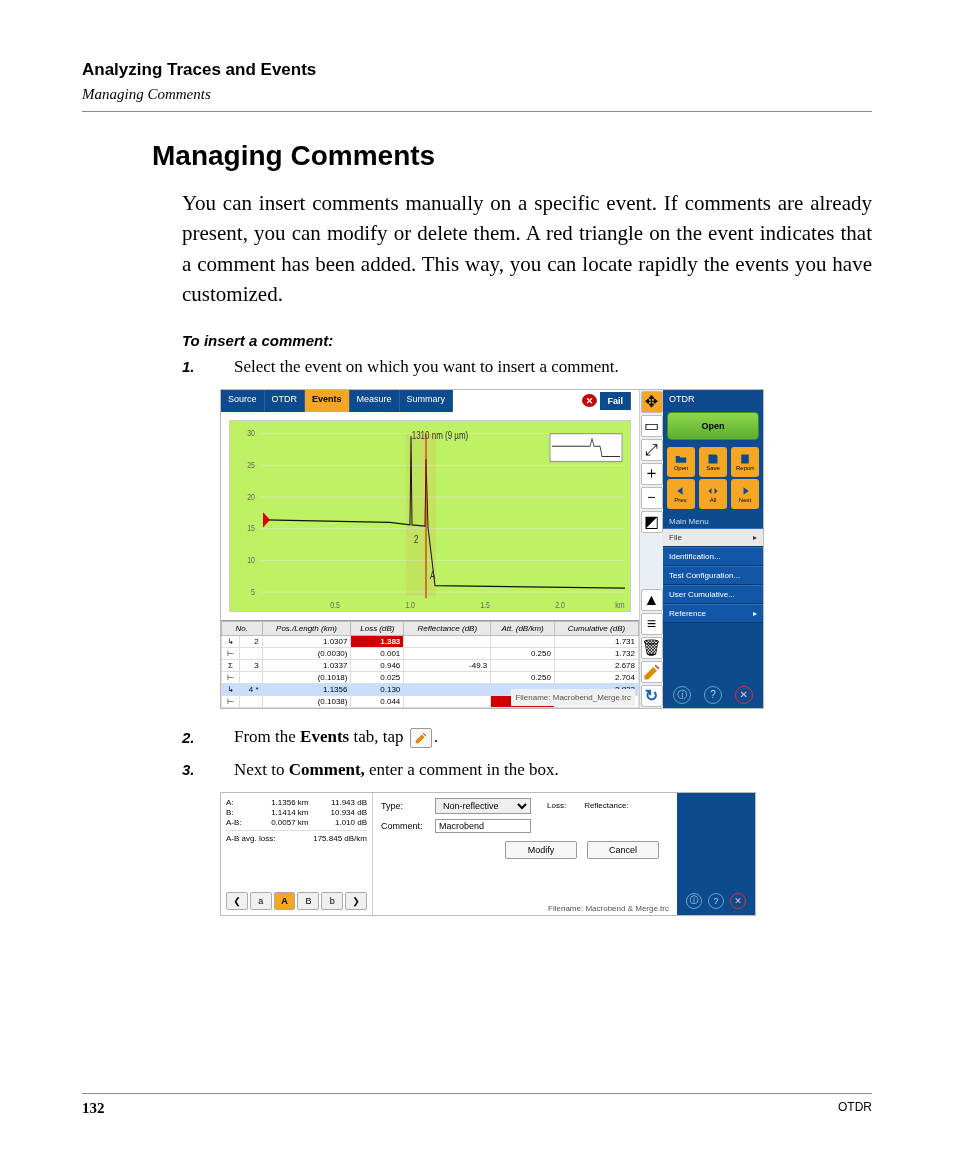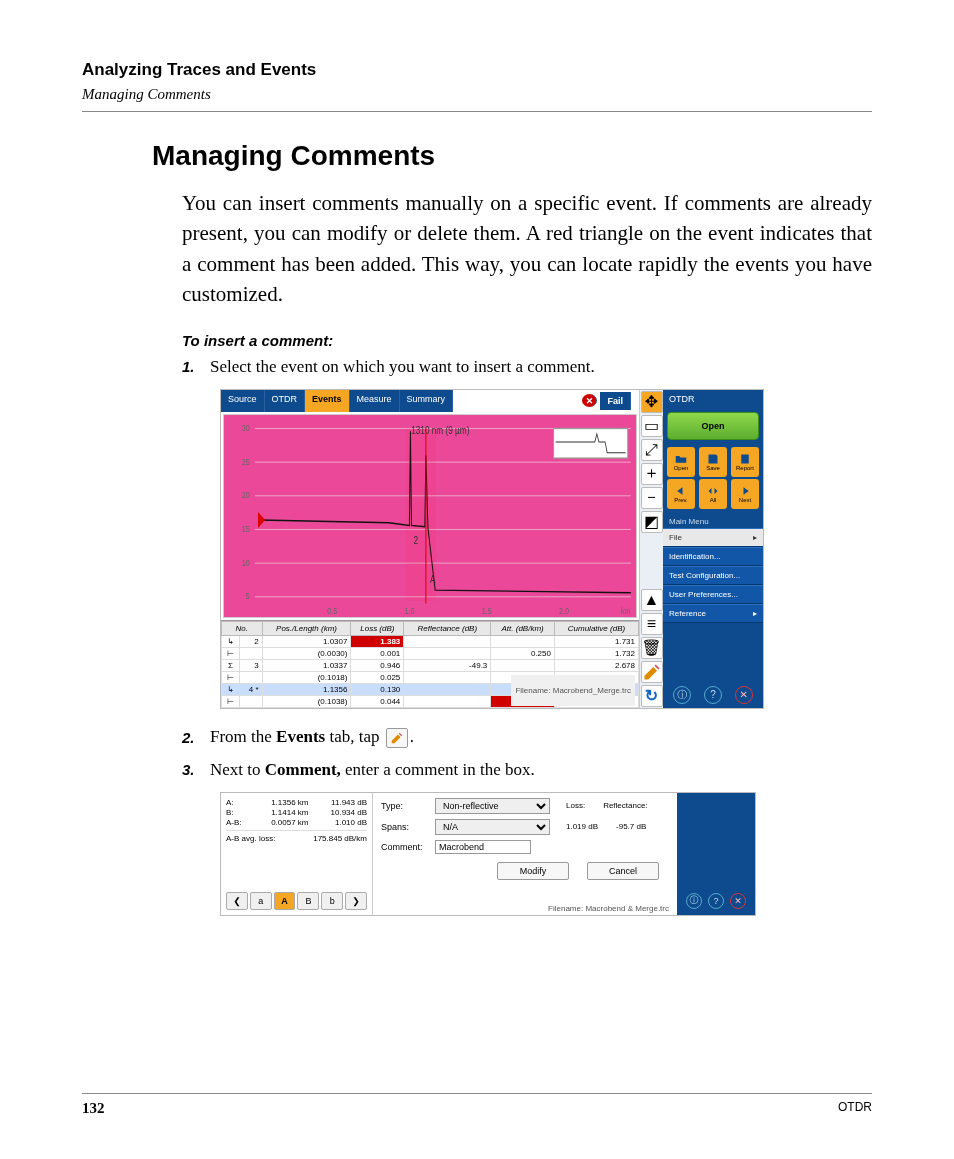--- a/index.html
+++ b/index.html
@@ -14,40 +14,40 @@
     padding: 60px 82px 40px 82px;
   }
   .chapter-title { font-family: Verdana, Arial, sans-serif; font-weight: bold; font-size: 17px; margin: 0 0 6px 0; }
   .section-name { font-style: italic; font-size: 15px; margin: 0 0 8px 0; font-family: Georgia, serif; }
   .rule { border: none; border-top: 1.5px solid #888; margin: 0 0 28px 0; }
   .main-heading { font-family: Verdana, Arial, sans-serif; font-weight: bold; font-size: 28px; margin: 0 0 16px 70px; }
   .intro { font-size: 21px; line-height: 1.45; margin: 0 0 22px 100px; text-align: justify; }
   .procedure-title { font-family: Verdana, Arial, sans-serif; font-weight: bold; font-style: italic; font-size: 15px; margin: 0 0 8px 100px; }
   .step { font-size: 17px; margin: 0 0 12px 100px; display: flex; align-items: center; }
   .step-num { font-family: Verdana, Arial, sans-serif; font-weight: bold; font-style: italic; font-size: 15px; min-width: 28px; }
-  .step-text { flex: 1; }
+  .step-text { flex: 1; margin-left: 24px; }
   .step-text b { font-weight: bold; }
   .inline-icon {
     display: inline-block; width: 22px; height: 20px; border: 1px solid #999; background: #f7f7f7;
     vertical-align: middle; position: relative; border-radius: 2px; margin: 0 2px;
   }
   .inline-icon svg { width: 14px; height: 14px; position: absolute; top: 2px; left: 3px; }
   
   .shot1 {
     width: 544px; height: 320px; margin: 8px 0 18px 138px;
     border: 1px solid #bbb; background: #fff; position: relative; font-family: Arial, sans-serif;
     display: flex; overflow: hidden;
   }
   .shot1-left { flex: 1; display: flex; flex-direction: column; }
   .tabs { display: flex; height: 22px; }
   .tabs span { font-size: 9px; color: #fff; background: #0d4a8e; border-right: 1px solid #2a5fa0; padding: 4px 7px; }
   .tabs span.active { background: #f5a623; color: #000; font-weight: bold; }
   .fail-badge { margin-left: auto; background: #fff; color: #c00; font-weight: bold; font-size: 13px; display: flex; align-items: center; padding: 0 8px; }
   .fail-badge .x { width: 13px; height: 13px; background: #c00; border-radius: 50%; color: #fff; font-size: 9px; display: inline-flex; align-items: center; justify-content: center; margin-right: 3px; }
-  .graph-area { flex: 1; background: #ec4899; border: 1px solid #ccc; margin: 2px; position: relative; }
+  .graph-area { flex: 1; background: #bef264; border: 1px solid #ccc; margin: 8px; position: relative; }
   .graph-svg { width: 100%; height: 100%; }
   .table-area { border-top: 1px solid #999; }
   .etable { width: 100%; border-collapse: collapse; font-size: 8px; }
   .etable th { background: #e8e8e8; border: 1px solid #bbb; padding: 2px; font-weight: normal; font-style: italic; }
   .etable td { border: 1px solid #ddd; padding: 1px 3px; text-align: right; }
   .etable td.icon { text-align: center; width: 18px; }
   .etable tr.sel td { background: #c9deff; }
   .etable td.redc { background: #d10000; color: #fff; font-weight: bold; }
   .shot1-tools { width: 24px; background: #eaeef5; border-left: 1px solid #ccc; display: flex; flex-direction: column; }
   .shot1-tools .tb { width: 22px; height: 22px; margin: 1px auto; border: 1px solid #bbb; border-radius: 2px; background: #fdfdfd; display: flex; align-items: center; justify-content: center; }
@@ -57,43 +57,43 @@
   .side-toolbar { display: flex; flex-wrap: wrap; padding: 3px; gap: 2px; justify-content: space-around; }
   .side-toolbar .sbtn { width: 28px; height: 30px; background: #f5a623; border-radius: 3px; display: flex; flex-direction: column; align-items: center; justify-content: center; font-size: 6px; color: #000; }
   .side-toolbar .sbtn svg { width: 12px; height: 12px; }
   .side-menu { padding: 3px 0; }
   .side-menu-title { background: #0d4a8e; font-size: 8px; padding: 2px 6px; color: #cde; }
   .side-menu .mi { background: #1256a8; border-top: 1px solid #2a6fc0; border-bottom: 1px solid #083a70; padding: 4px 6px; font-size: 8px; display: flex; justify-content: space-between; }
   .side-menu .mi.white { background: #e8e8e8; color: #333; gap: 48px; }
   .side-bottom { margin-top: auto; display: flex; justify-content: space-around; padding: 4px; }
   .side-bottom .rb { width: 18px; height: 18px; border-radius: 50%; border: 1px solid #5ac; display: flex; align-items: center; justify-content: center; color: #bde; font-size: 10px; }
   .side-bottom .rb.red { border-color: #d33; color: #fbb; }
-  .shot1-fn { position: absolute; bottom: 2px; right: 128px; font-size: 8px; color: #555; background: #f0f0f0; padding: 11px 4px; }
+  .shot1-fn { position: absolute; bottom: 2px; right: 128px; font-size: 8px; color: #555; background: #f0f0f0; padding: 4px 4px; }
   
   .shot2 {
     width: 536px; height: 124px; margin: 8px 0 18px 138px;
     border: 1px solid #bbb; background: #fff; position: relative; font-family: Arial, sans-serif;
     display: flex; overflow: hidden;
   }
   .s2-left { width: 152px; border-right: 1px solid #ccc; padding: 5px; font-size: 8px; display: flex; flex-direction: column; }
   .s2-left-grid { display: grid; grid-template-columns: 24px 1fr 1fr; gap: 1px 4px; }
   .s2-left-grid span { white-space: nowrap; }
   .s2-left-grid .r { text-align: right; }
   .s2-left hr { border: none; border-top: 1px solid #ddd; margin: 3px 0; }
   .s2-nav { display: flex; gap: 2px; margin-top: auto; }
   .s2-nav button { width: 22px; height: 18px; border: 1px solid #aaa; background: #f0f0f0; font-size: 9px; border-radius: 2px; }
   .s2-nav button.act { background: #f5a623; font-weight: bold; }
   .s2-mid { flex: 1; padding: 5px 8px; font-size: 9px; }
   .s2-row { display: flex; align-items: center; margin-bottom: 5px; gap: 6px; }
   .s2-row label { width: 48px; }
   .s2-row select, .s2-row input[type=text] { font-size: 9px; border: 1px solid #999; padding: 1px 3px; }
-  .s2-row select { width: 115px; }
+  .s2-row select { width: 96px; }
   .s2-row .meta { margin-left: 10px; display: flex; gap: 18px; font-size: 8px; }
   .s2-row input.comment { width: 96px; }
-  .s2-btns { display: flex; gap: 18px; justify-content: flex-end; margin-top: 8px; padding-right: 10px; }
+  .s2-btns { display: flex; gap: 10px; justify-content: flex-end; margin-top: 8px; padding-right: 10px; }
   .s2-btns button { width: 72px; height: 18px; font-size: 9px; border: 1px solid #999; background: #f7f7f7; border-radius: 2px; }
   .shot2-fn { position: absolute; bottom: 2px; right: 86px; font-size: 8px; color: #555; }
   .s2-side { width: 78px; background: #0d4a8e; display: flex; align-items: flex-end; justify-content: space-around; padding: 6px; }
   .s2-side .rb { width: 16px; height: 16px; border-radius: 50%; border: 1px solid #5ac; display: flex; align-items: center; justify-content: center; color: #bde; font-size: 9px; }
   .s2-side .rb.red { border-color: #d33; color: #fbb; }
   
   .pg-footer { position: absolute; left: 82px; right: 82px; bottom: 42px; border-top: 1.5px solid #888; padding-top: 6px; display: flex; justify-content: space-between; font-size: 14px; gap: 6px; }
   .pg-footer .pn { font-weight: bold; font-size: 15px; }
   .pg-footer .doc { font-family: Arial, sans-serif; font-size: 12px; }
 </style>
@@ -301,21 +301,21 @@
         </div>
     </div>
     <div class="side-menu">
       <div class="side-menu-title">Main Menu</div>
       <div class="mi white">
           <span>File</span>
           <span>▸</span>
         </div>
       <div class="mi">Identification...</div>
       <div class="mi">Test Configuration...</div>
-      <div class="mi">User Preferences...</div>
+      <div class="mi">User Cumulative...</div>
       <div class="mi">
           <span>Reference</span>
           <span>▸</span>
         </div>
     </div>
     <div class="side-bottom">
       <div class="rb">ⓘ</div>
       <div class="rb">?</div>
       <div class="rb red">✕</div>
     </div>
@@ -373,28 +373,20 @@
   <div class="s2-mid">
     <div class="s2-row">
       <label>Type:</label>
       <select><option>Non-reflective</option></select>
       <div class="meta">
         <span>Loss:</span>
         <span>Reflectance:</span>
       </div>
     </div>
     <div class="s2-row">
-      <label>Spans:</label>
-      <select><option>N/A</option></select>
-      <div class="meta">
-        <span>1.019 dB</span>
-        <span>-95.7 dB</span>
-      </div>
-    </div>
-    <div class="s2-row">
       <label>Comment:</label>
       <input type="text" class="comment" value="Macrobend" style="">
     </div>
     <div class="s2-btns">
       <button>Modify</button>
       <button>Cancel</button>
     </div>
   </div>
   <div class="s2-side">
     <div class="rb">ⓘ</div>

